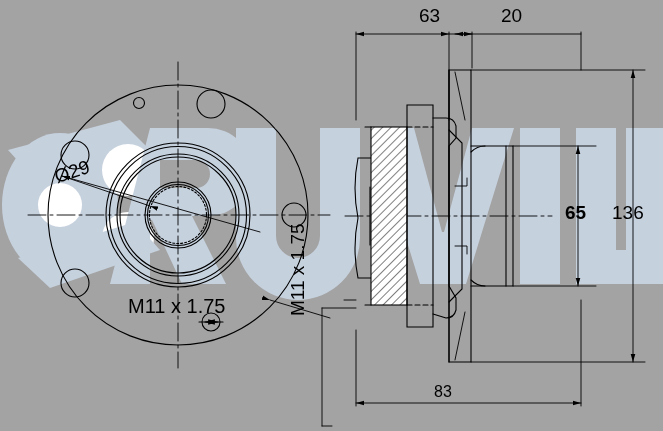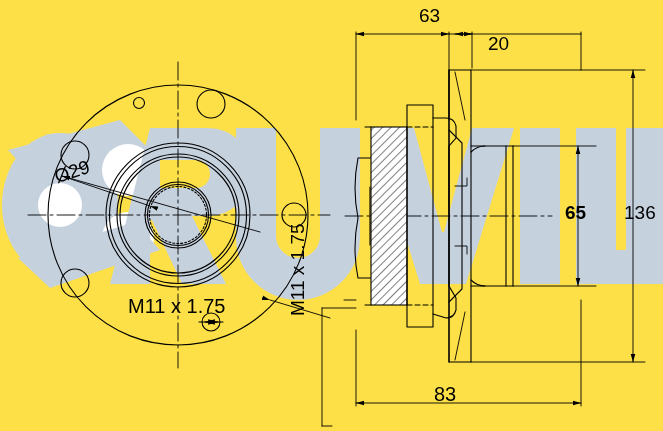--- a/index.html
+++ b/index.html
@@ -1,18 +1,18 @@
 <!DOCTYPE html>
 <html><head>
 <meta charset="utf-8">
 <style>
   html,body{margin:0;padding:0;background:#ffffff;}
   body{width:663px;height:431px;overflow:hidden;
        font-family:"Liberation Sans","DejaVu Sans",sans-serif;}
-  #stage{position:relative;width:663px;height:431px;background:#fde047;}
+  #stage{position:relative;width:663px;height:431px;background:#a3a3a3;}
   #stage svg{position:absolute;left:0;top:0;}
   .lbl{position:absolute;color:#000;font-family:"Liberation Sans","DejaVu Sans",sans-serif;
        white-space:nowrap;line-height:1;}
 </style>
 </head>
 <body>
 
 <div id="stage">
 
   <svg width="663" height="431">
@@ -151,27 +151,27 @@
         <line x1="322" y1="308" x2="356" y2="308"></line>
         <line x1="322" y1="308" x2="322" y2="426"></line>
         <line x1="344" y1="300" x2="356" y2="300"></line>
         <line x1="322" y1="426" x2="332" y2="426"></line>
       </g>
     </g>
   </svg>
 
   <div class="lbl" style="left:419px;top:6px;font-size:19px;">63</div>
 
-  <div class="lbl" style="left:488px;top:6px;font-size:19px;margin-top:28px;">20</div>
+  <div class="lbl" style="left:501px;top:6px;font-size:19px;">20</div>
 
   <div class="lbl" style="left:565px;top:203px;font-size:19px;font-weight:bold;">65</div>
 
-  <div class="lbl" style="left:612px;top:203px;font-size:19px;margin-left:12px;">136</div>
+  <div class="lbl" style="left:612px;top:203px;font-size:19px;">136</div>
 
-  <div class="lbl" style="left:434px;top:384px;font-size:20px;text-align:center;">83</div>
+  <div class="lbl" style="left:434px;top:384px;font-size:16px;text-align:center;">83</div>
 
   <div class="lbl" style="left:52px;top:168px;font-size:19px;transform:rotate(-18deg);transform-origin:left top;">Ø29</div>
 
   <div class="lbl" style="left:128px;top:296px;font-size:20px;">M11 x 1.75</div>
 
   <div class="lbl" style="left:288px;top:316px;font-size:19px;
               transform:rotate(-90deg);transform-origin:left top;">M11 x 1.75</div>
 
 </div>
 

